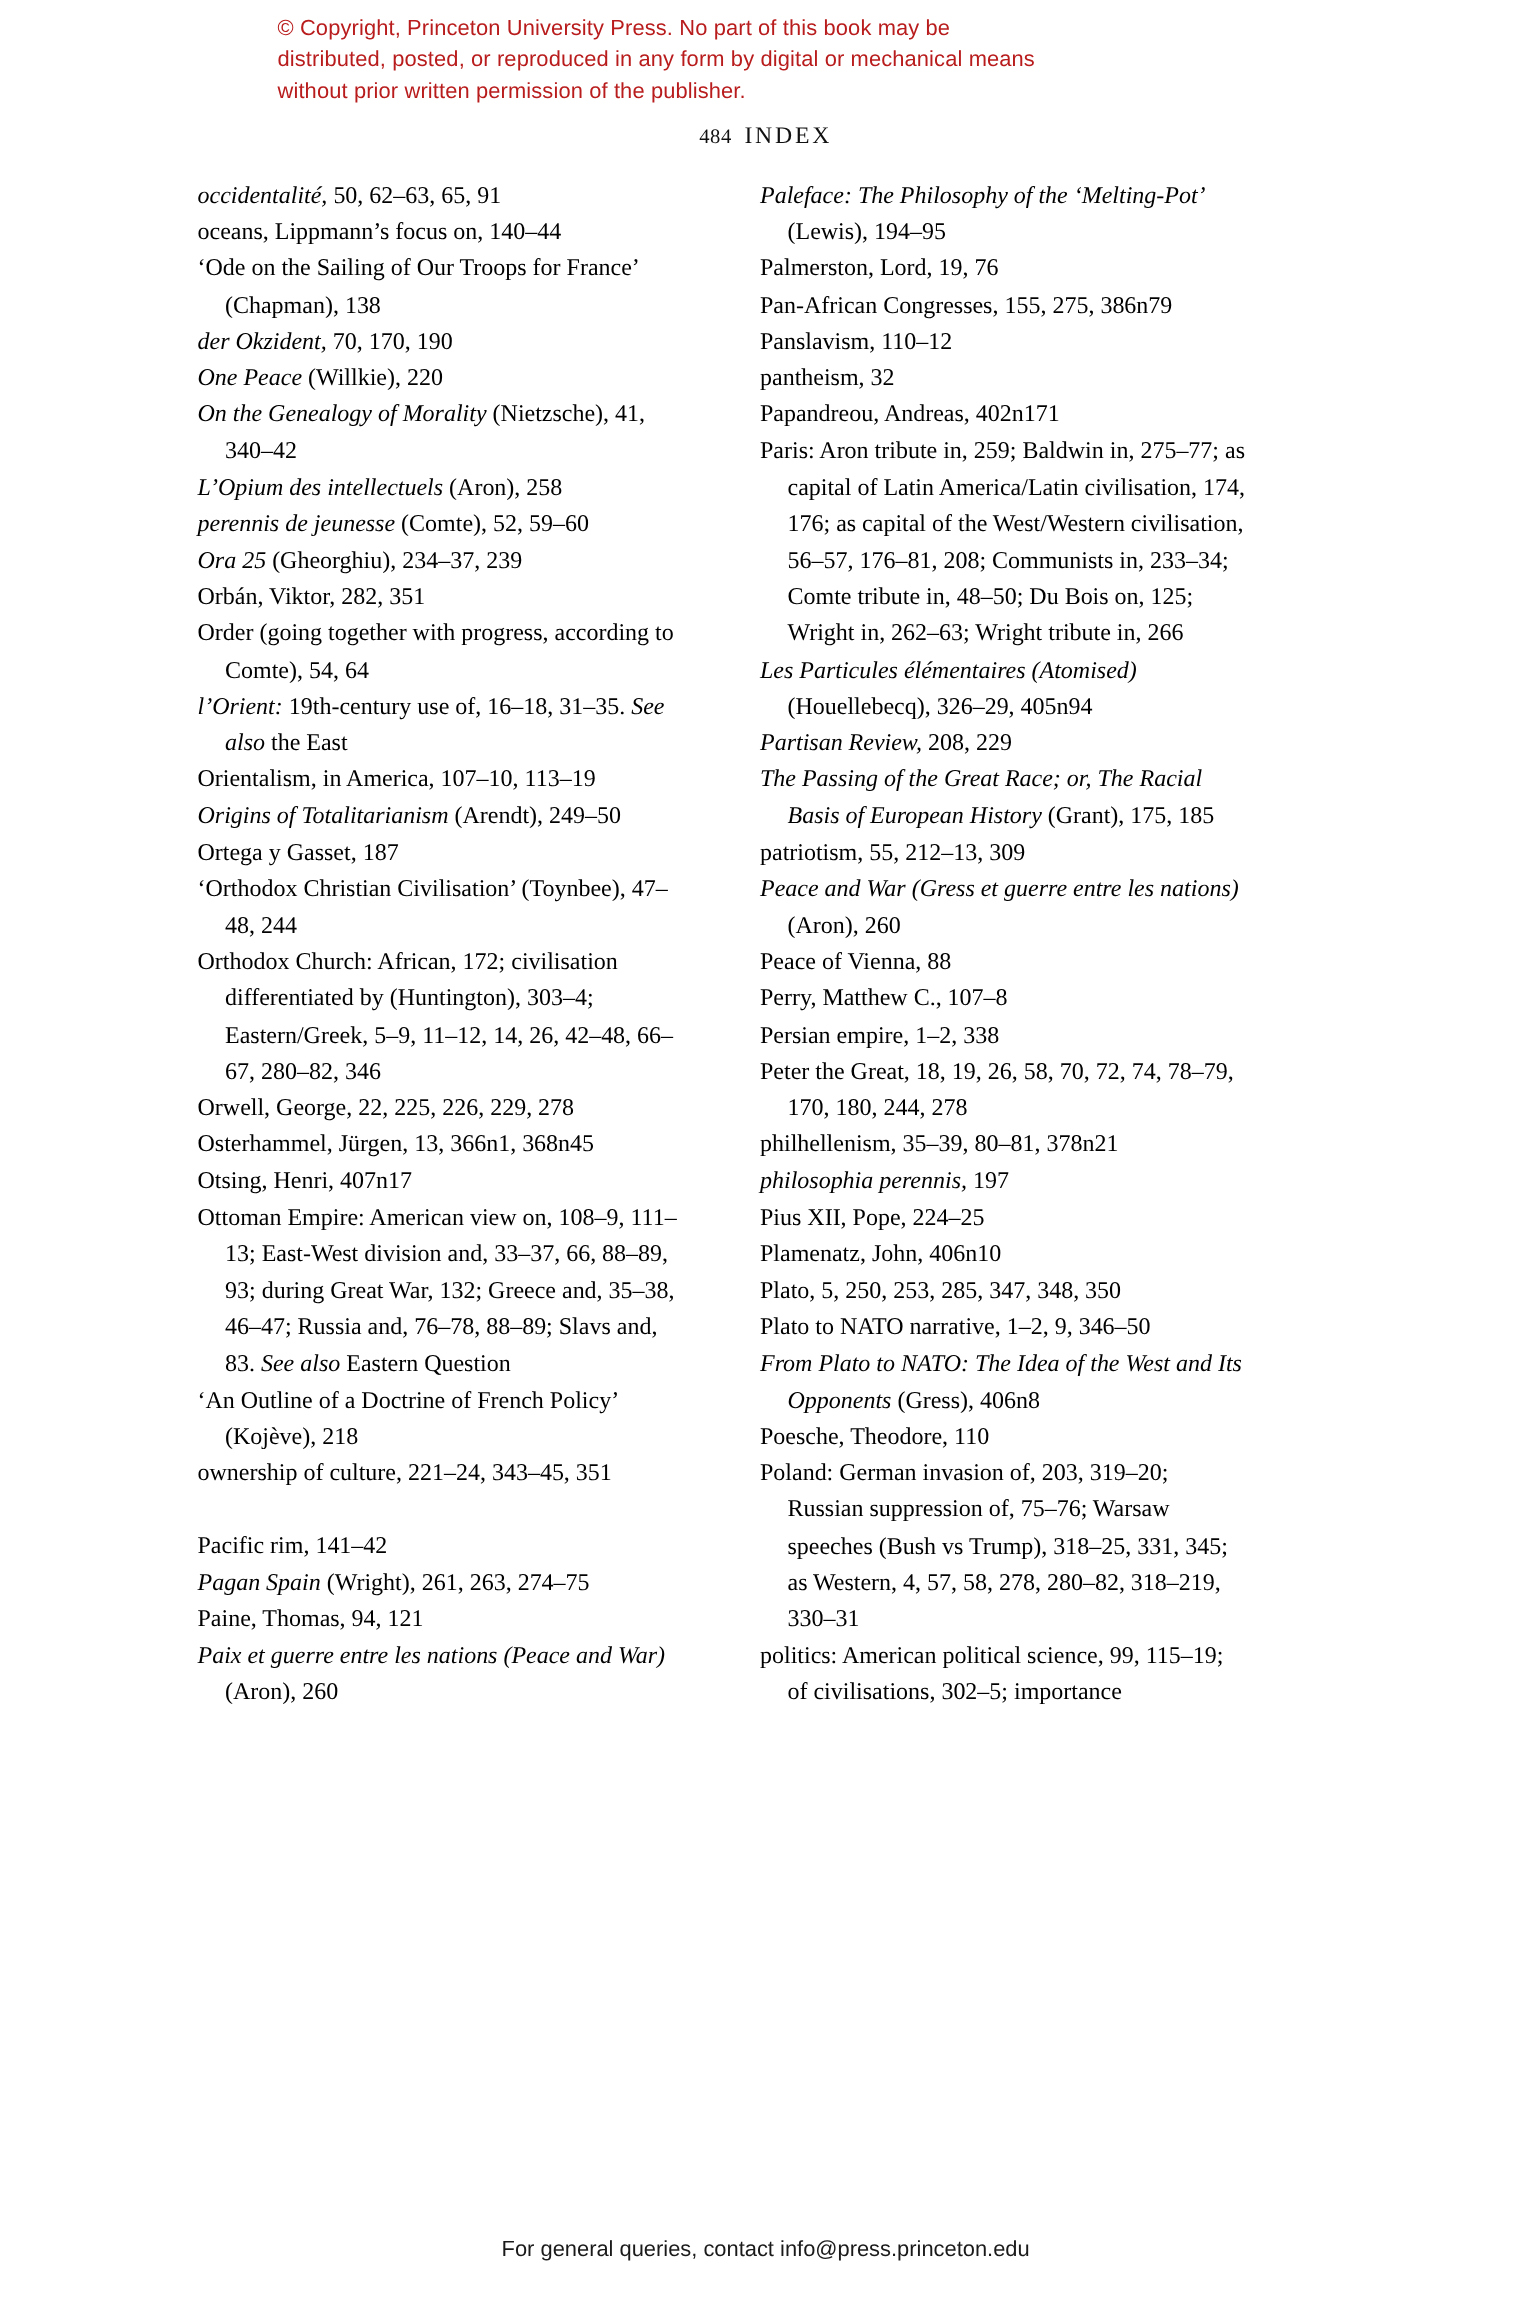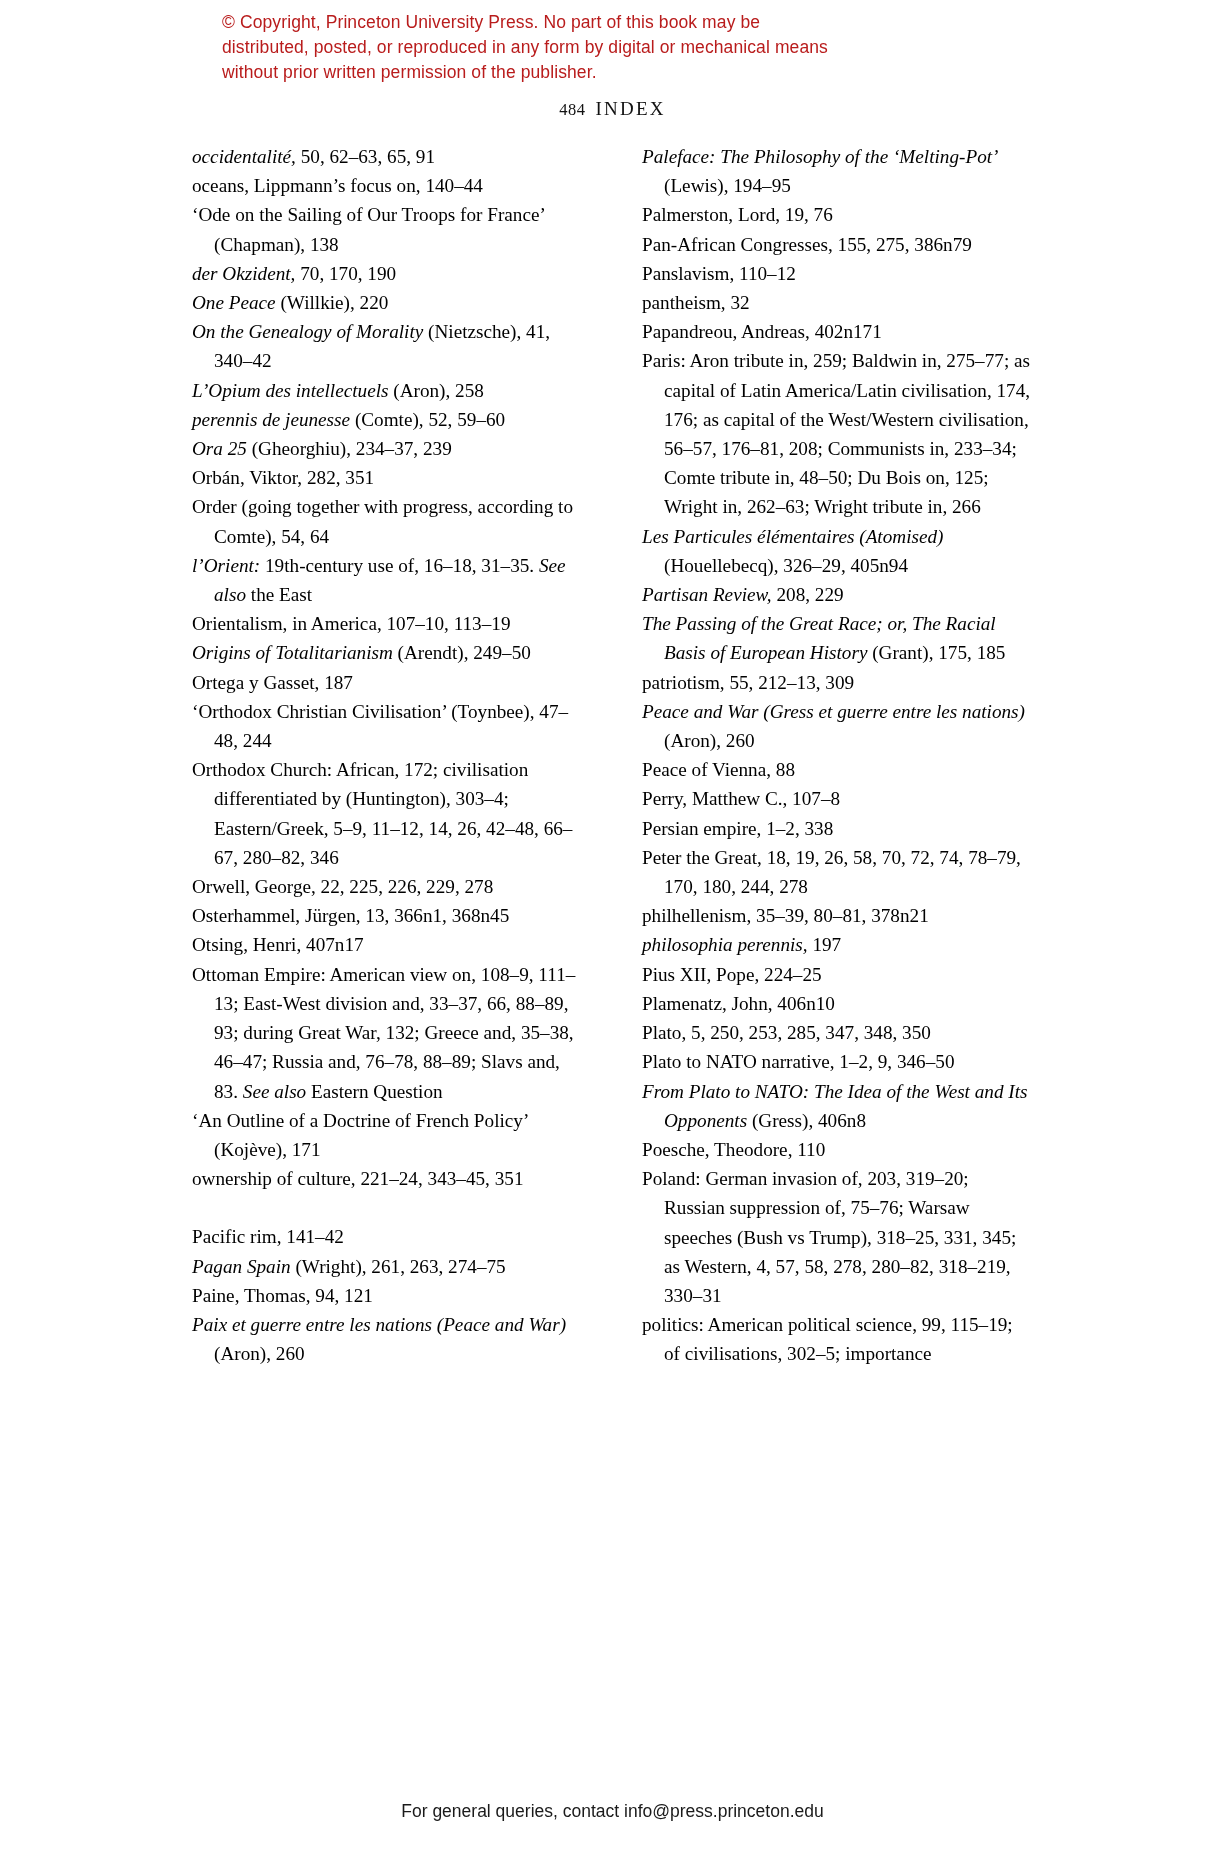--- a/index.html
+++ b/index.html
@@ -44,21 +44,20 @@
     font-size: 19px;
     margin-left: 10px;
   }
   .columns {
     position: absolute;
     top: 142px;
     left: 158px;
     width: 900px;
     display: flex;
     gap: 0px;
-    margin-left: 34px;
   }
   .col {
     width: 390px;
     font-size: 19.2px;
     line-height: 29.2px;
   }
   .col.left { margin-right: 60px; }
   .entry {
     margin: 0;
     padding: 0;
@@ -71,21 +70,20 @@
   .it { font-style: italic; }
   .footer {
     position: absolute;
     left: 0;
     top: 1789px;
     width: 1225px;
     text-align: center;
     font-family: "Liberation Sans", sans-serif;
     font-size: 17.5px;
     color: #1a1a1a;
-    margin-top: 12px;
   }
 </style>
 </head>
 <body>
 
 <div class="copyright">© Copyright, Princeton University Press. No part of this book may be distributed, posted, or reproduced in any form by digital or mechanical means without prior written permission of the publisher.</div>
 
 <div class="page-header">
   <span class="folio">484</span><span class="label">INDEX</span>
 </div>
@@ -106,21 +104,21 @@
       <p class="entry"><span class="it">l’Orient:</span> 19th-century use of, 16–18, 31–35. <span class="it">See also</span> the East</p>
       <p class="entry">Orientalism, in America, 107–10, 113–19</p>
       <p class="entry"><span class="it">Origins of Totalitarianism</span> (Arendt), 249–50</p>
       <p class="entry">Ortega y Gasset, 187</p>
       <p class="entry">‘Orthodox Christian Civilisation’ (Toynbee), 47–48, 244</p>
       <p class="entry">Orthodox Church: African, 172; civilisation differentiated by (Huntington), 303–4; Eastern/Greek, 5–9, 11–12, 14, 26, 42–48, 66–67, 280–82, 346</p>
       <p class="entry">Orwell, George, 22, 225, 226, 229, 278</p>
       <p class="entry">Osterhammel, Jürgen, 13, 366n1, 368n45</p>
       <p class="entry">Otsing, Henri, 407n17</p>
       <p class="entry">Ottoman Empire: American view on, 108–9, 111–13; East-West division and, 33–37, 66, 88–89, 93; during Great War, 132; Greece and, 35–38, 46–47; Russia and, 76–78, 88–89; Slavs and, 83. <span class="it">See also</span> Eastern Question</p>
-      <p class="entry">‘An Outline of a Doctrine of French Policy’ (Kojève), 171</p>
+      <p class="entry">‘An Outline of a Doctrine of French Policy’ (Kojève), 218</p>
       <p class="entry">ownership of culture, 221–24, 343–45, 351</p>
       <p class="entry gap">Pacific rim, 141–42</p>
       <p class="entry"><span class="it">Pagan Spain</span> (Wright), 261, 263, 274–75</p>
       <p class="entry">Paine, Thomas, 94, 121</p>
       <p class="entry"><span class="it">Paix et guerre entre les nations (Peace and War)</span> (Aron), 260</p>
     </div>
   <div class="col right">
       <p class="entry"><span class="it">Paleface: The Philosophy of the ‘Melting-Pot’</span> (Lewis), 194–95</p>
       <p class="entry">Palmerston, Lord, 19, 76</p>
       <p class="entry">Pan-African Congresses, 155, 275, 386n79</p>

